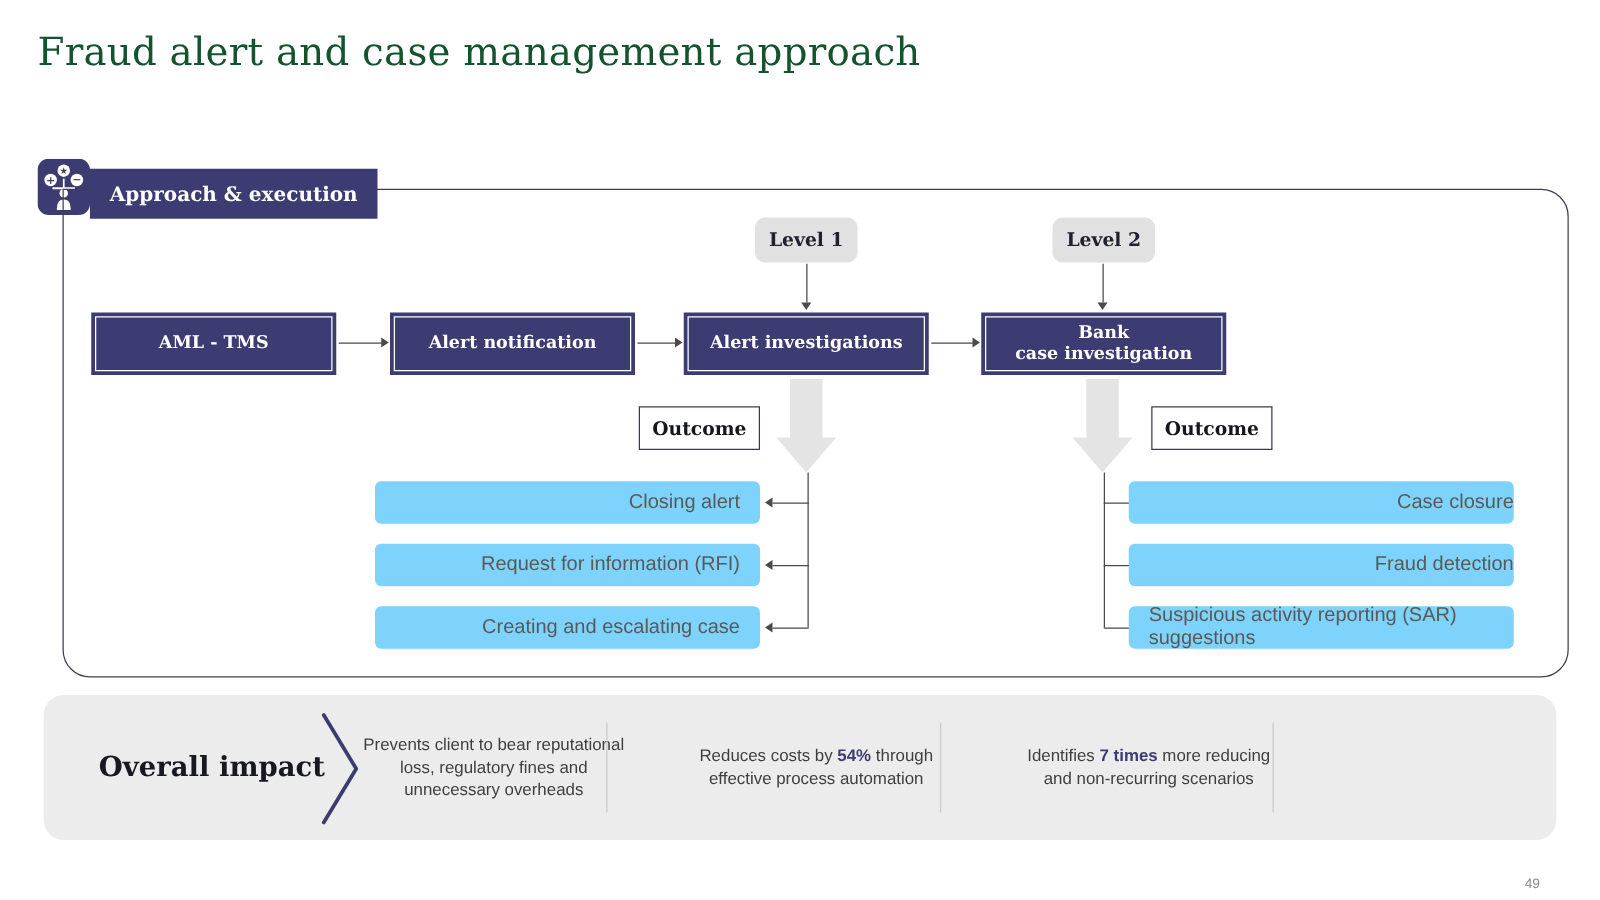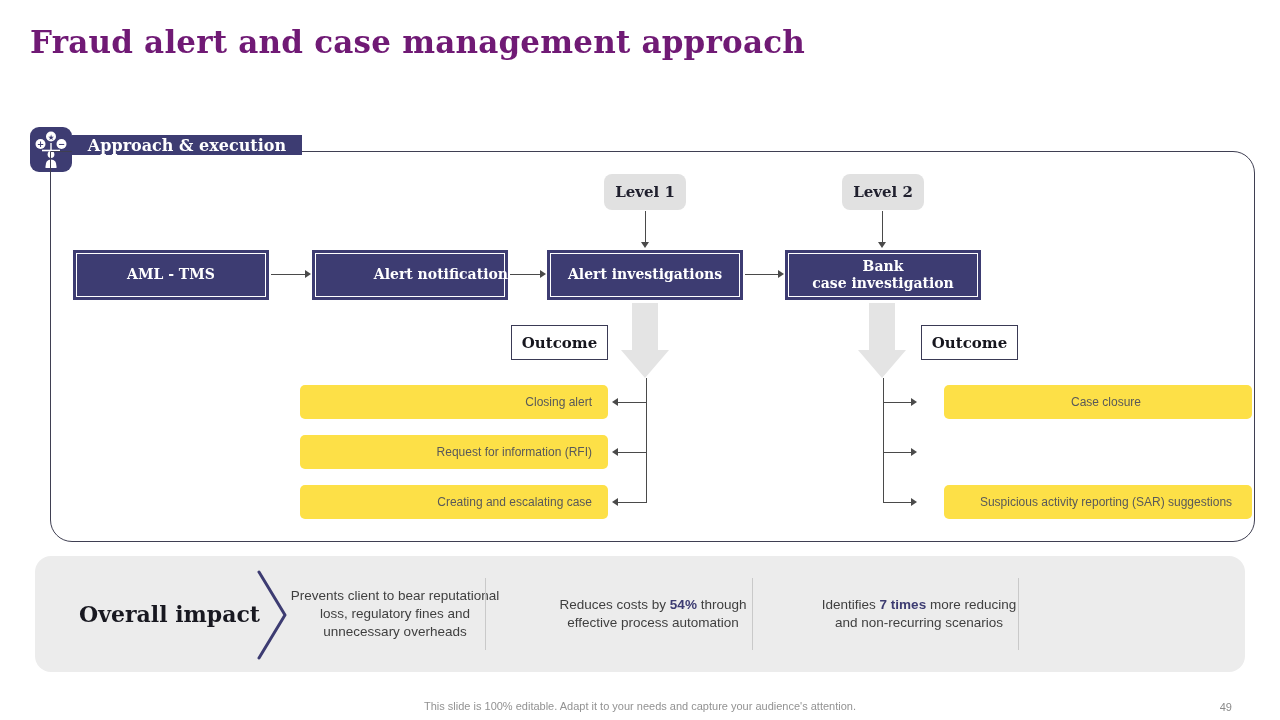--- a/index.html
+++ b/index.html
@@ -1,27 +1,27 @@
 <!DOCTYPE html>
 <html><head>
 <meta charset="utf-8">
 <style>
   html,body{margin:0;padding:0;background:#fff;}
   .slide{position:relative;width:1280px;height:720px;background:#ffffff;overflow:hidden;
          font-family:"Liberation Sans",sans-serif;}
 
   
   .title{position:absolute;left:30px;top:24px;font-family:"DejaVu Serif",serif;
-         font-weight:bold;font-size:31px;color:#701a75;letter-spacing:.2px;}
+         font-weight:normal;font-size:31px;color:#14532d;letter-spacing:.2px;}
   .subtitle{position:absolute;left:30px;top:78px;width:1200px;font-size:11.5px;
             line-height:1.55;color:#8f8f8f;}
 
   
   .badge-icon{position:absolute;left:30px;top:127px;width:42px;height:45px;}
-  .badge{position:absolute;left:72px;top:135px;width:230px;height:20px;background:#3d3c72;
+  .badge{position:absolute;left:72px;top:135px;width:230px;height:40px;background:#3d3c72;
          color:#fff;display:flex;align-items:center;justify-content:center;
          font-family:"DejaVu Serif",serif;font-weight:bold;font-size:16px;}
 
   
   .container{position:absolute;left:50px;top:151px;width:1203px;height:389px;
              border:1px solid #3f3f52;border-radius:0 22px 22px 22px;}
 
   
   .stage{position:absolute;top:250px;height:50px;width:196px;background:#3d3c72;
          outline:1px solid #ffffff;outline-offset:-4px;color:#fff;
@@ -43,24 +43,24 @@
   .hline{position:absolute;height:1px;background:#4a4a4a;}
   .vline{position:absolute;width:1px;background:#4a4a4a;}
   .ah{position:absolute;width:0;height:0;}
   .ah-right{border-top:4px solid transparent;border-bottom:4px solid transparent;border-left:6px solid #4a4a4a;}
   .ah-left {border-top:4px solid transparent;border-bottom:4px solid transparent;border-right:6px solid #4a4a4a;}
   .ah-down {border-left:4px solid transparent;border-right:4px solid transparent;border-top:6px solid #4a4a4a;}
 
   .bigarrow{position:absolute;top:303px;width:48px;height:75px;}
 
   
-  .row{position:absolute;width:308px;height:34px;background:#fde047;border-radius:5px;
-       color:#595959;font-size:12px;display:flex;align-items:center;}
+  .row{position:absolute;width:308px;height:34px;background:#7dd3fc;border-radius:5px;
+       color:#595959;font-size:16px;display:flex;align-items:center;}
   .row.left-side{left:300px;justify-content:flex-end;padding-right:16px;box-sizing:border-box;}
-  .row.right-side{left:944px;justify-content:center;padding-left:16px;box-sizing:border-box;}
+  .row.right-side{left:903px;justify-content:flex-end;padding-left:16px;box-sizing:border-box;}
 
   
   .impact{position:absolute;left:35px;top:556px;width:1210px;height:116px;background:#ececec;border-radius:16px;}
   .impact-heading{position:absolute;left:44px;top:0;height:116px;display:flex;align-items:center;
                   font-family:"DejaVu Serif",serif;font-weight:bold;font-size:22px;color:#181820;}
   .impact-chevron{position:absolute;left:222px;top:14px;}
   .impact-col{position:absolute;top:0;height:116px;width:212px;display:flex;align-items:center;
               justify-content:center;text-align:center;font-size:13.5px;color:#3f3f3f;line-height:1.35;}
   .impact-col b{color:#3d3c72;}
   .impact-divider{position:absolute;top:22px;height:72px;width:1px;background:#c9c9c9;}
@@ -106,21 +106,21 @@
   </div>
 
   <div class="vline" style="left:645px;top:211px;height:31px;"></div>
   <div class="ah ah-down" style="left:641px;top:242px;"></div>
   <div class="vline" style="left:882px;top:211px;height:31px;"></div>
   <div class="ah ah-down" style="left:878px;top:242px;"></div>
 
   <div class="stage" style="left:73px;align-items:center;">
     <span>AML - TMS</span>
   </div>
-  <div class="stage" style="left:312px;align-items:flex-end;">
+  <div class="stage" style="left:312px;">
     <span>Alert notification</span>
   </div>
   <div class="stage" style="left:547px;">
     <span>Alert investigations</span>
   </div>
   <div class="stage" style="left:785px;">
     <span>Bank</span>
     <span>case investigation</span>
   </div>
 
@@ -171,20 +171,23 @@
   <div class="row left-side" style="top:435px;">
     <span>Request for information (RFI)</span>
   </div>
   <div class="row left-side" style="top:485px;">
     <span>Creating and escalating case</span>
   </div>
 
   <div class="row right-side" style="top:385px;">
     <span>Case closure</span>
   </div>
+  <div class="row right-side" style="top:435px;">
+    <span>Fraud detection</span>
+  </div>
   <div class="row right-side" style="top:485px;">
     <span>Suspicious activity reporting (SAR) suggestions</span>
   </div>
 
   <div class="impact">
     <div class="impact-heading">Overall impact</div>
     <div class="impact-chevron">
       <svg width="32" height="90" viewBox="0 0 32 90">
         <polyline points="2,2 28,45 2,88" fill="none" stroke="#3d3c72" stroke-width="3" stroke-linecap="round" stroke-linejoin="round"></polyline>
       </svg>
@@ -206,16 +209,15 @@
 
     <div class="impact-col" style="left:778px;">
       <div>
         <span>Identifies </span><b>7 times</b><span> more reducing and non-recurring scenarios</span>
       </div>
     </div>
     <div class="impact-divider" style="left:983px;"></div>
 
   </div>
 
-  <div class="footer-note">This slide is 100% editable. Adapt it to your needs and capture your audience's attention.</div>
   <div class="page-num">49</div>
 
 </div>
 
 </body></html>

